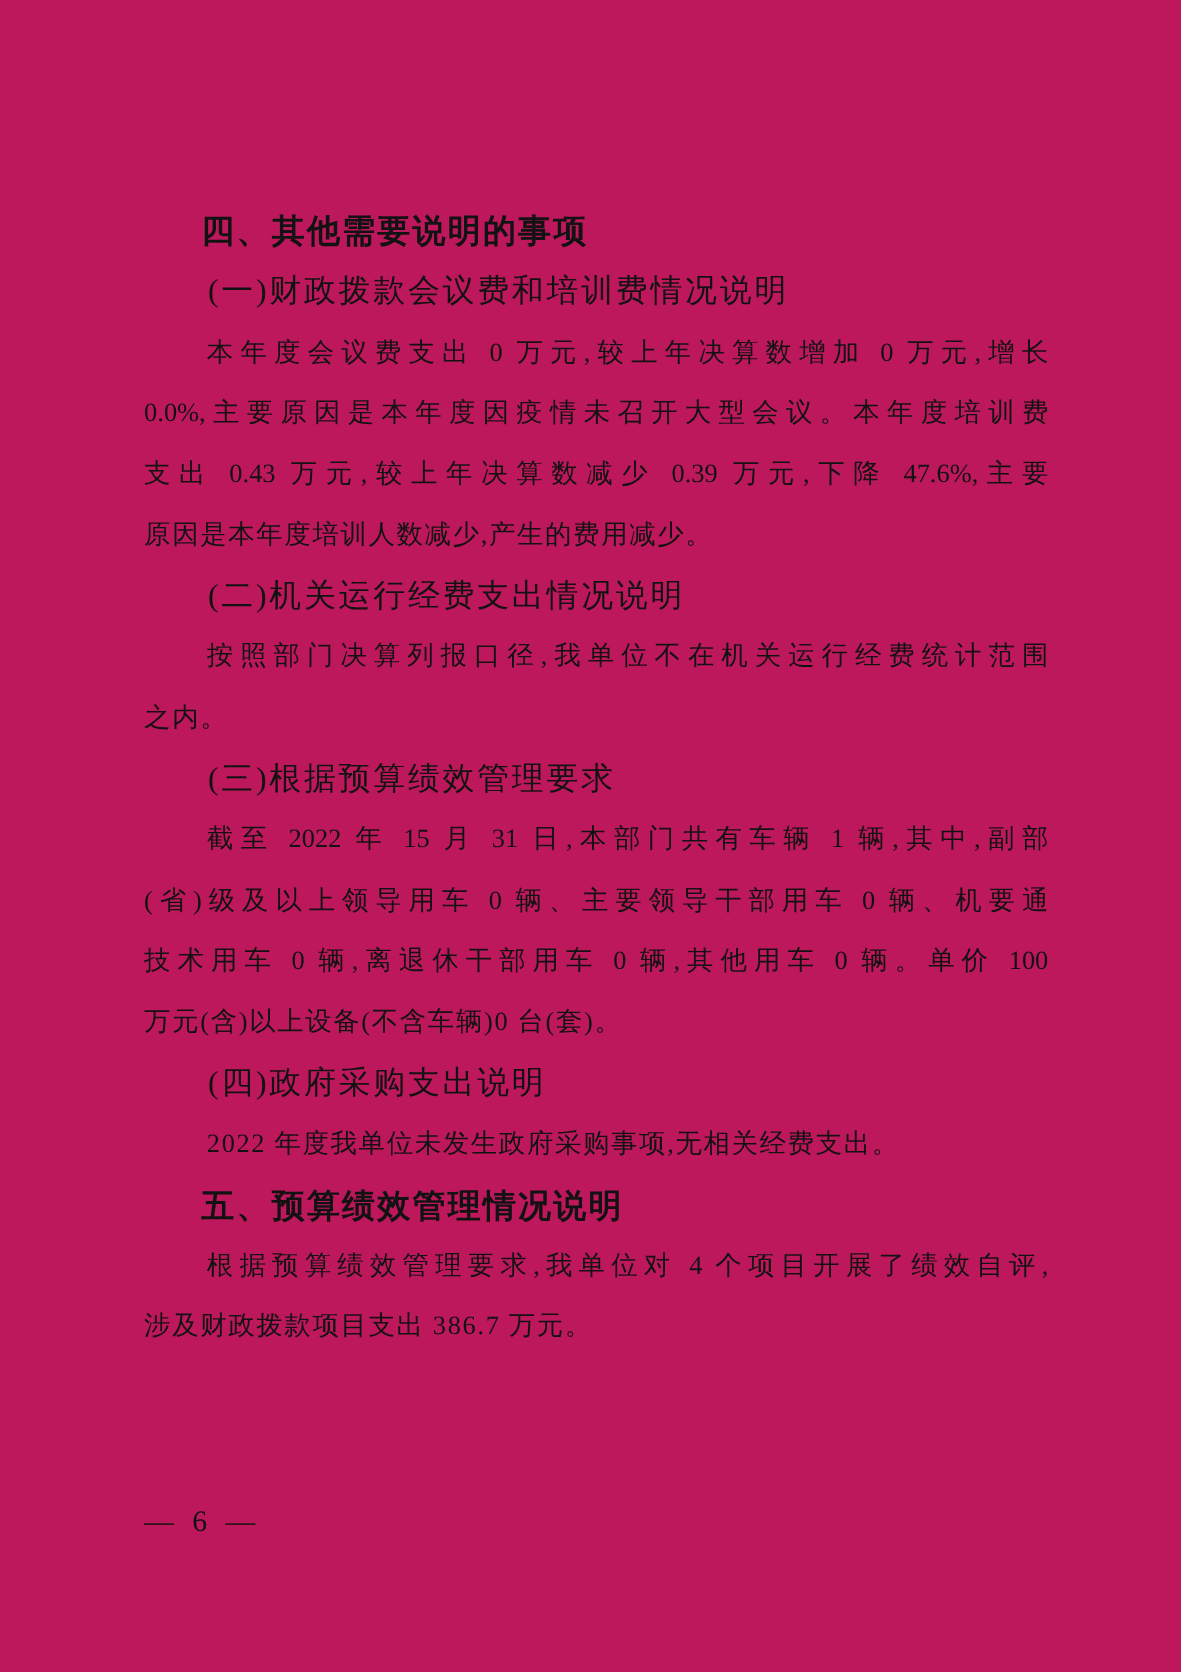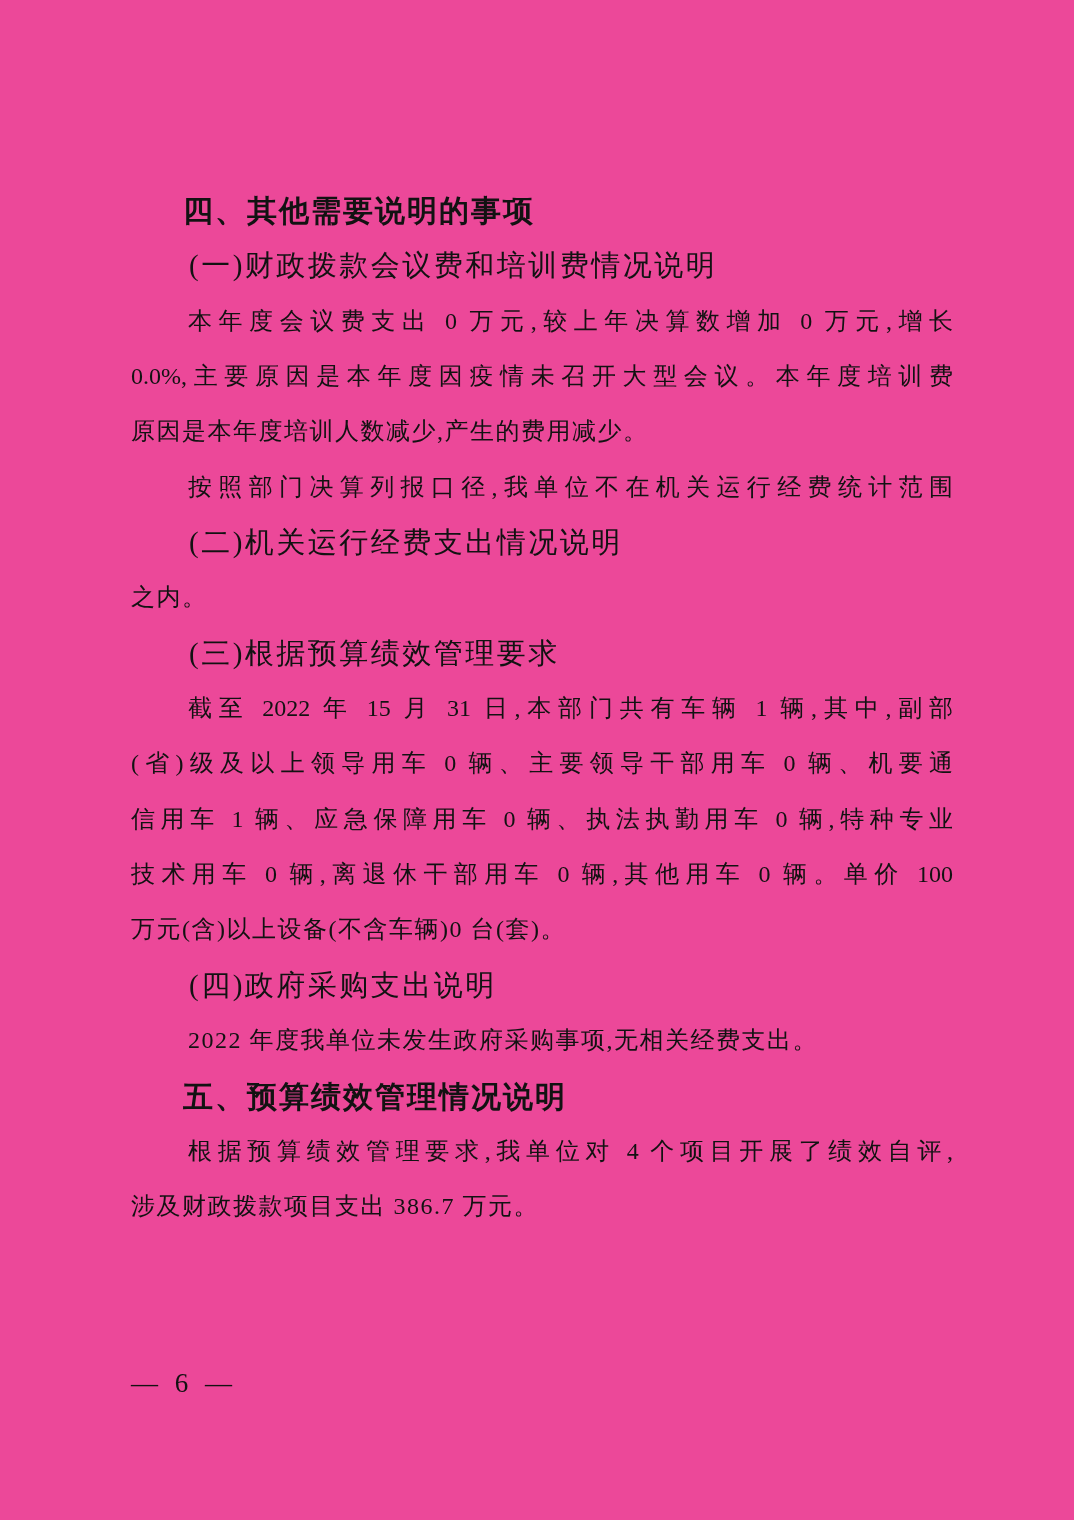--- a/index.html
+++ b/index.html
@@ -59,34 +59,34 @@
     top: 1356px;
     height: 55px;
     line-height: 55px;
     font-size: 27px;
     letter-spacing: 5px;
   }
 </style>
 </head>
 <body>
 
-<div id="page" style="background: #ec4899; color: rgb(18, 18, 18);">
+<div id="page" style="background: #be185d; color: rgb(18, 18, 18);">
   <div id="content">
       <div class="line h1">四、其他需要说明的事项</div>
       <div class="line h2">(一)财政拨款会议费和培训费情况说明</div>
       <div class="line body fill first">本年度会议费支出 0 万元,较上年决算数增加 0 万元,增长</div>
       <div class="line body fill">0.0%,主要原因是本年度因疫情未召开大型会议。本年度培训费</div>
+      <div class="line body fill">支出 0.43 万元,较上年决算数减少 0.39 万元,下降 47.6%,主要</div>
       <div class="line body last">原因是本年度培训人数减少,产生的费用减少。</div>
+      <div class="line h2">(二)机关运行经费支出情况说明</div>
       <div class="line body fill first">按照部门决算列报口径,我单位不在机关运行经费统计范围</div>
-      <div class="line h2">(二)机关运行经费支出情况说明</div>
       <div class="line body last">之内。</div>
       <div class="line h2">(三)根据预算绩效管理要求</div>
       <div class="line body fill first">截至 2022 年 15 月 31 日,本部门共有车辆 1 辆,其中,副部</div>
       <div class="line body fill">(省)级及以上领导用车 0 辆、主要领导干部用车 0 辆、机要通</div>
-      <div class="line body fill">信用车 1 辆、应急保障用车 0 辆、执法执勤用车 0 辆,特种专业</div>
       <div class="line body fill">技术用车 0 辆,离退休干部用车 0 辆,其他用车 0 辆。单价 100</div>
       <div class="line body last">万元(含)以上设备(不含车辆)0 台(套)。</div>
       <div class="line h2">(四)政府采购支出说明</div>
       <div class="line body last first">2022 年度我单位未发生政府采购事项,无相关经费支出。</div>
       <div class="line h1">五、预算绩效管理情况说明</div>
       <div class="line body fill first">根据预算绩效管理要求,我单位对 4 个项目开展了绩效自评,</div>
       <div class="line body last">涉及财政拨款项目支出 386.7 万元。</div>
     </div>
   <div id="footer">
     <span>— 6 —</span>

